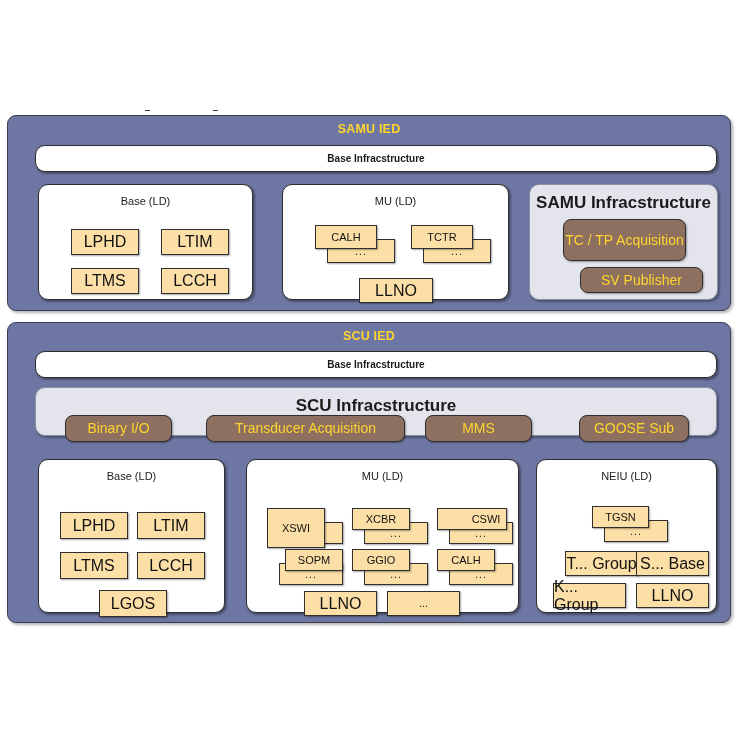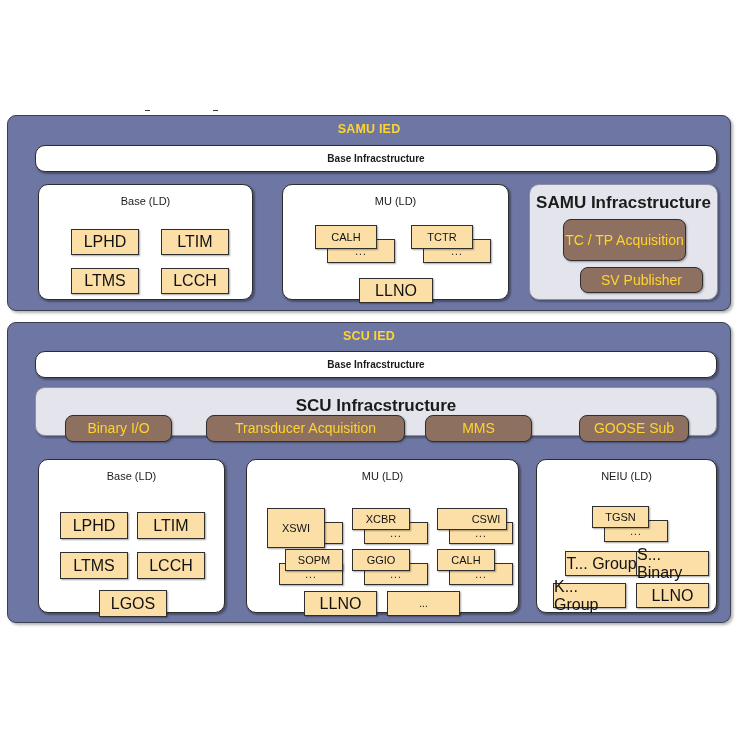--- a/index.html
+++ b/index.html
@@ -263,17 +263,17 @@
 
   <div class="ld-box" style="left:528px; top:136px; width:181px; height:154px;">
     <div class="ld-title">NEIU (LD)</div>
 
     <div class="stack" style="left:55px; top:46px; width:76px; height:40px;">
       <div class="back" style="width:64px; height:22px;">...</div>
       <div class="front" style="width:57px; height:22px;">TGSN</div>
     </div>
 
     <div class="ln" style="left:28px; top:91px; width:73px; height:25px;">T... Group</div>
-    <div class="ln" style="left:99px; top:91px; width:73px; height:25px;">S... Binary</div>
+    <div class="ln" style="left:99px; top:91px; width:73px; height:25px;">S... Base</div>
     <div class="ln" style="left:16px; top:123px; width:73px; height:25px;">K... Group</div>
     <div class="ln" style="left:99px; top:123px; width:73px; height:25px;">LLNO</div>
   </div>
 </div>
 
 </body></html>

